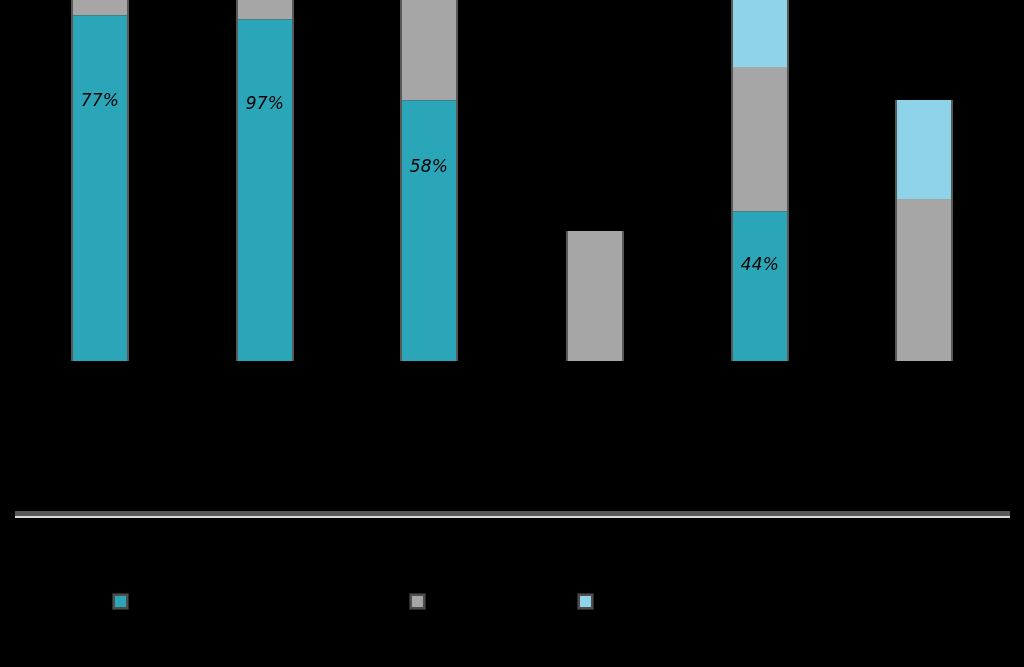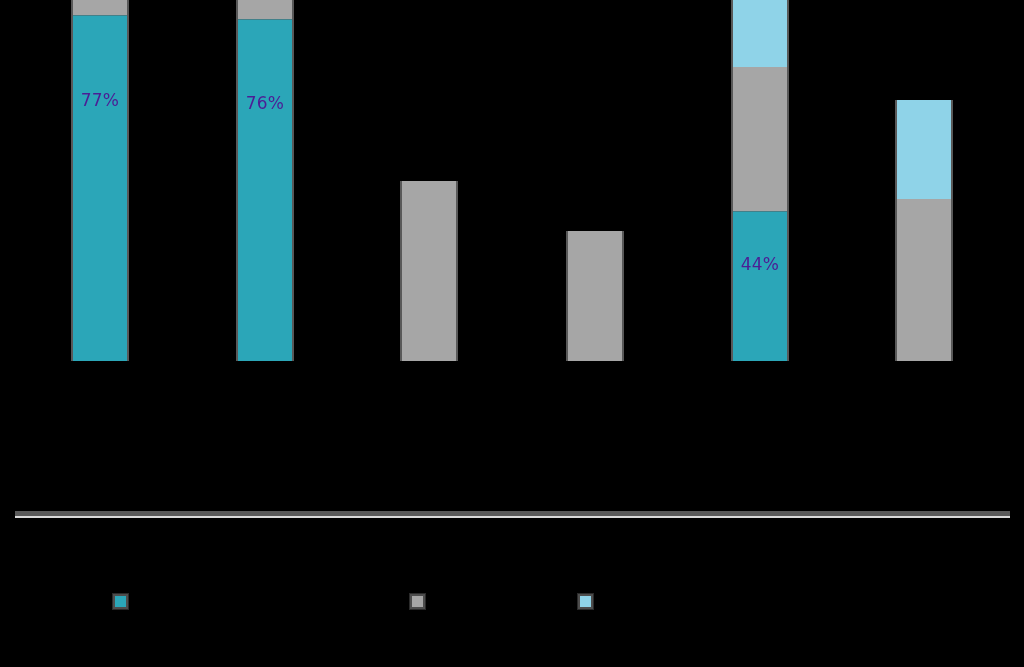--- a/index.html
+++ b/index.html
@@ -57,21 +57,21 @@
     position: absolute;
     left: 0;
     width: 54px;
     text-align: center;
     font-size: 17px;
     line-height: 1;
     letter-spacing: 0.2px;
     white-space: nowrap;
     pointer-events: none;
   }
-  .label-light { color: #4c1d95; }
+  .label-light { color: #000000; font-style: italic; }
 
   
   .axis-line {
     position: absolute;
     left: 15px;
     top: 511px;
     width: 995px;
     height: 5px;
     background: #595959;
     border-bottom: 2px solid #d9d9d9;
@@ -148,27 +148,30 @@
             <div class="seg" style="height: 22.5px; background: rgb(166, 166, 166);"></div>
             <div class="seg seg-bottom" style="height: 346.5px; background: rgb(43, 166, 184);">
               <span class="seg-label label-light" style="top: 76.23px;">77%</span>
             </div>
           </div>
         </div>
         <div class="bar-group" style="left: 238px; height: 513px;">
           <div class="bar-stack" style="bottom: 154px;">
             <div class="seg" style="height: 67.5px; background: rgb(166, 166, 166);"></div>
             <div class="seg seg-bottom" style="height: 342px; background: rgb(43, 166, 184);">
-              <span class="seg-label label-light" style="top: 75.24px;">76%</span>
+              <span class="seg-label label-light" style="top: 75.24px;">97%</span>
             </div>
           </div>
         </div>
         <div class="bar-group" style="left: 402px; height: 513px;">
           <div class="bar-stack" style="bottom: 154px;">
             <div class="seg" style="height: 180px; background: rgb(166, 166, 166);"></div>
+            <div class="seg seg-bottom" style="height: 261px; background: rgb(43, 166, 184);">
+              <span class="seg-label label-light" style="top: 57.42px;">58%</span>
+            </div>
           </div>
         </div>
         <div class="bar-group" style="left: 568px; height: 513px;">
           <div class="bar-stack" style="bottom: 154px;">
             <div class="seg" style="height: 130.5px; background: rgb(166, 166, 166);"></div>
           </div>
         </div>
         <div class="bar-group" style="left: 733px; height: 513px;">
           <div class="bar-stack" style="bottom: 154px;">
             <div class="seg" style="height: 108px; background: rgb(143, 211, 232);"></div>

